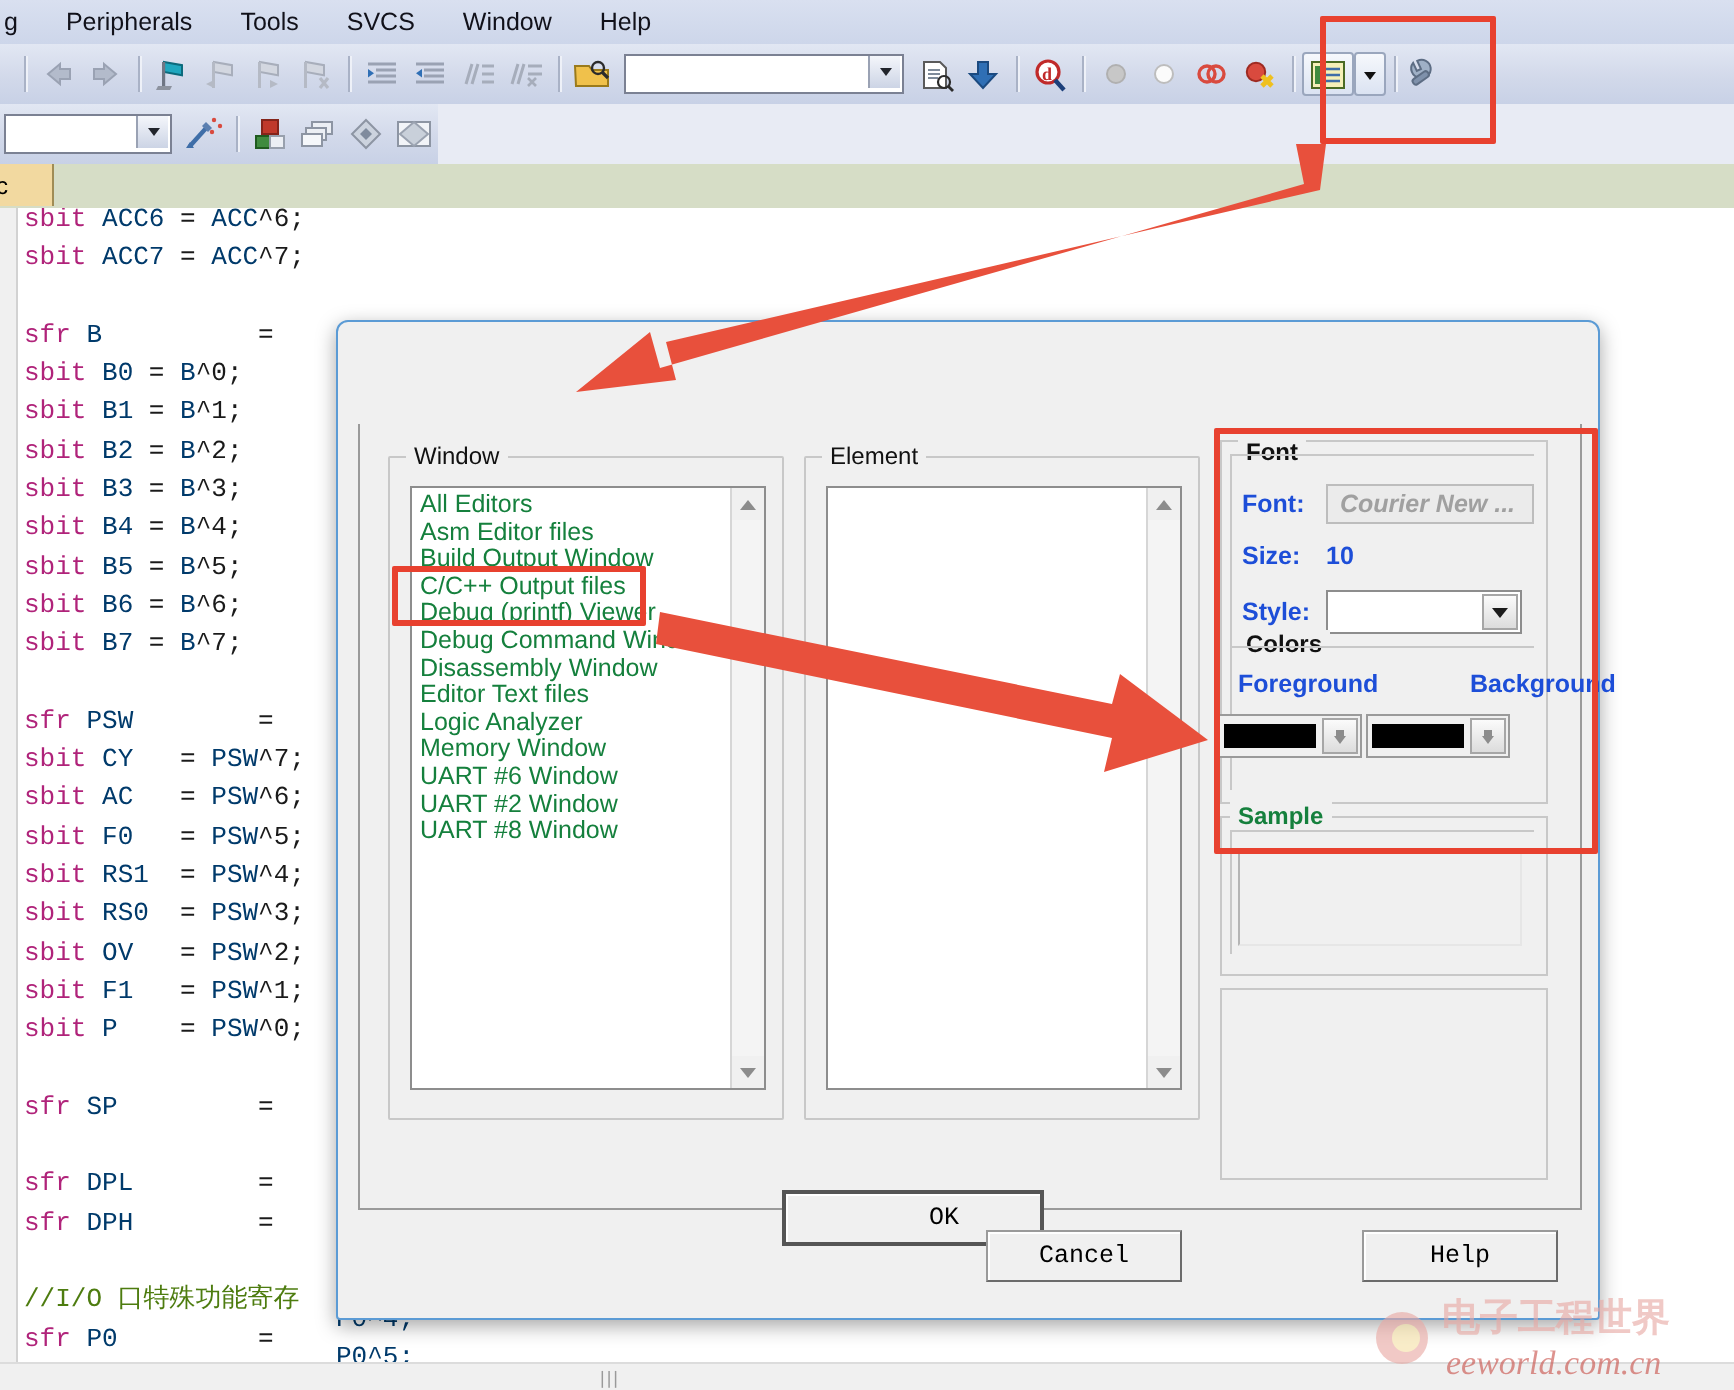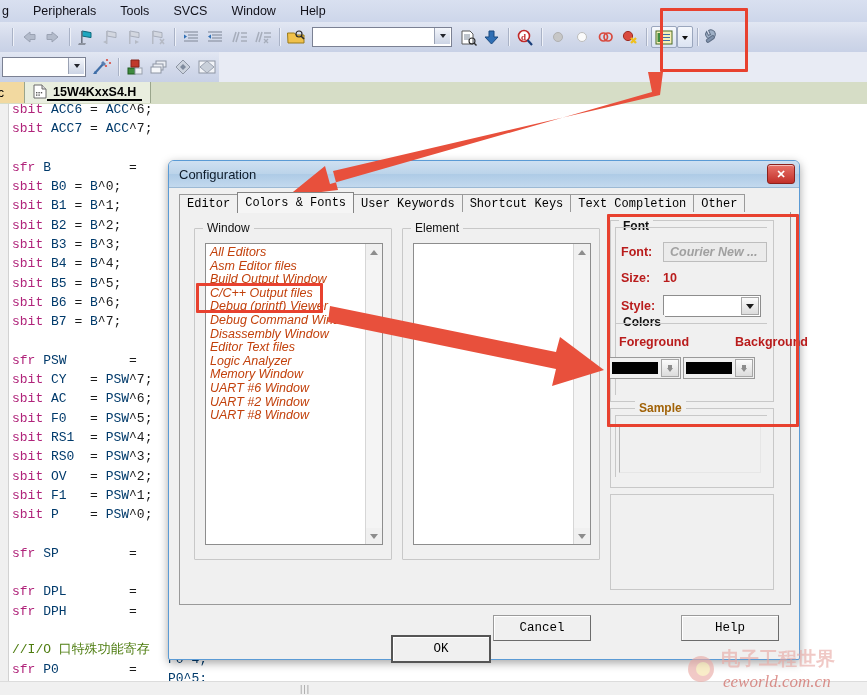--- a/index.html
+++ b/index.html
@@ -155,38 +155,38 @@
   
   .grp{position:absolute;border:1px solid #c8c8c8;border-radius:1px;}
   .grp > .cap{
     position:absolute;top:-8px;left:8px;background:#f0f0f0;padding:0 4px;
     font-size:12px;color:#111;
   }
   .listbox{
     position:absolute;background:#fff;border:1px solid #8d8d8d;overflow:hidden;
   }
   .listbox .items{
-    position:absolute;left:4px;top:2px;font-size:12.5px;color:#c2410c;line-height:13.6px;font-style:italic;
+    position:absolute;left:4px;top:2px;font-size:12.5px;color:#15803d;line-height:13.6px;
   }
   .listbox .items div{white-space:nowrap;}
   .vscroll{
     position:absolute;right:0;top:0;width:16px;bottom:0;background:#f4f4f4;
     border-left:1px solid #d6d6d6;
   }
   .vscroll .ar{
     position:absolute;left:0;width:16px;height:16px;background:#f0f0f0;
     display:flex;align-items:center;justify-content:center;
   }
   .vscroll .ar.up{top:0;}
   .vscroll .ar.dn{bottom:0;}
   .vscroll .ar i{width:0;height:0;border-left:4px solid transparent;border-right:4px solid transparent;}
   .vscroll .ar.up i{border-bottom:5px solid #8c8c8c;}
   .vscroll .ar.dn i{border-top:5px solid #8c8c8c;}
 
-  .lab{position:absolute;font-size:12.5px;color:#b91c1c;}
+  .lab{position:absolute;font-size:12.5px;color:#1d4ed8;}
   .txtbox{
     position:absolute;background:#ebebeb;border:1px solid #bdbdbd;
     font-size:12.5px;color:#a0a0a0;display:flex;align-items:center;padding-left:6px;
     font-style:italic;
   }
   .cbox{
     position:absolute;background:#fff;border:1px solid #8d8d8d;
   }
   .cbox .arrow{
     position:absolute;right:1px;top:1px;width:16px;bottom:1px;
@@ -457,69 +457,40 @@
         <path d="M10 3 L17 9 L10 15 L3 9 Z" fill="#c9d0da" stroke="#9aa2b0"></path>
       </svg>
   </div>
   <div class="fillrest"></div>
 </div>
 
 <div id="tabstrip">
   <div class="ftab" id="tab-prev">
     <span class="lbl">n.c</span>
   </div>
-  <div class="ftab" id="tab-cur">
-    <span style="margin-left:4px;">
-      <svg width="14" height="15" viewBox="0 0 14 15">
-          <path d="M1 1 h8 l4 4 v9 h-12 z" fill="#fff" stroke="#6b6b6b"></path>
-          <path d="M9 1 v4 h4" fill="#dcdcdc" stroke="#6b6b6b"></path>
-          <g fill="#5a5a5a">
-            <rect x="3" y="8" width="1.4" height="1.4"></rect>
-            <rect x="5.4" y="8" width="1.4" height="1.4"></rect>
-            <rect x="7.8" y="8" width="1.4" height="1.4"></rect>
-            <rect x="3" y="10.4" width="1.4" height="1.4"></rect>
-            <rect x="5.4" y="10.4" width="1.4" height="1.4"></rect>
-          </g>
-        </svg>
-    </span>
-    <span class="lbl">15W4KxxS4.H</span>
-  </div>
 </div>
 
 <div id="editor">
   <div id="gutter"></div>
   <div id="codearea"><div><span class="kw">sbit </span><span class="id">ACC6</span><span class="op"> = </span><span class="id">ACC</span><span class="op">^6;</span></div><div><span class="kw">sbit </span><span class="id">ACC7</span><span class="op"> = </span><span class="id">ACC</span><span class="op">^7;</span></div><div>&nbsp;</div><div><span class="kw">sfr </span><span class="id">B</span><span class="op">          =</span></div><div><span class="kw">sbit </span><span class="id">B0</span><span class="op"> = </span><span class="id">B</span><span class="op">^0;</span></div><div><span class="kw">sbit </span><span class="id">B1</span><span class="op"> = </span><span class="id">B</span><span class="op">^1;</span></div><div><span class="kw">sbit </span><span class="id">B2</span><span class="op"> = </span><span class="id">B</span><span class="op">^2;</span></div><div><span class="kw">sbit </span><span class="id">B3</span><span class="op"> = </span><span class="id">B</span><span class="op">^3;</span></div><div><span class="kw">sbit </span><span class="id">B4</span><span class="op"> = </span><span class="id">B</span><span class="op">^4;</span></div><div><span class="kw">sbit </span><span class="id">B5</span><span class="op"> = </span><span class="id">B</span><span class="op">^5;</span></div><div><span class="kw">sbit </span><span class="id">B6</span><span class="op"> = </span><span class="id">B</span><span class="op">^6;</span></div><div><span class="kw">sbit </span><span class="id">B7</span><span class="op"> = </span><span class="id">B</span><span class="op">^7;</span></div><div>&nbsp;</div><div><span class="kw">sfr </span><span class="id">PSW</span><span class="op">        =</span></div><div><span class="kw">sbit </span><span class="id">CY</span><span class="op">   = </span><span class="id">PSW</span><span class="op">^7;</span></div><div><span class="kw">sbit </span><span class="id">AC</span><span class="op">   = </span><span class="id">PSW</span><span class="op">^6;</span></div><div><span class="kw">sbit </span><span class="id">F0</span><span class="op">   = </span><span class="id">PSW</span><span class="op">^5;</span></div><div><span class="kw">sbit </span><span class="id">RS1</span><span class="op">  = </span><span class="id">PSW</span><span class="op">^4;</span></div><div><span class="kw">sbit </span><span class="id">RS0</span><span class="op">  = </span><span class="id">PSW</span><span class="op">^3;</span></div><div><span class="kw">sbit </span><span class="id">OV</span><span class="op">   = </span><span class="id">PSW</span><span class="op">^2;</span></div><div><span class="kw">sbit </span><span class="id">F1</span><span class="op">   = </span><span class="id">PSW</span><span class="op">^1;</span></div><div><span class="kw">sbit </span><span class="id">P</span><span class="op">    = </span><span class="id">PSW</span><span class="op">^0;</span></div><div>&nbsp;</div><div><span class="kw">sfr </span><span class="id">SP</span><span class="op">         =</span></div><div>&nbsp;</div><div><span class="kw">sfr </span><span class="id">DPL</span><span class="op">        =</span></div><div><span class="kw">sfr </span><span class="id">DPH</span><span class="op">        =</span></div><div>&nbsp;</div><div><span class="cm">//I/O 口特殊功能寄存</span></div><div><span class="kw">sfr </span><span class="id">P0</span><span class="op">         =</span></div><div><span class="kw">sbit </span><span class="id">P00</span><span class="op">        =</span></div></div>
   <div id="code-overlay">
       <div style="position: absolute; left: 168px; top: 548px; font-family: &quot;Liberation Mono&quot;, &quot;DejaVu Sans Mono&quot;, monospace; font-size: 13px; color: rgb(0, 58, 107); white-space: pre;">P0^4;</div>
       <div style="position: absolute; left: 168px; top: 567px; font-family: &quot;Liberation Mono&quot;, &quot;DejaVu Sans Mono&quot;, monospace; font-size: 13px; color: rgb(0, 58, 107); white-space: pre;">P0^5;</div>
     </div>
 </div>
 
 <div id="hscroll">
   <div class="thumb"></div>
   <div class="grip">|||</div>
 </div>
 
 <div id="dlg">
-  <div id="dlg-title">
-    <div class="t">Configuration</div>
-    <div id="dlg-close">✕</div>
-  </div>
 
   <div id="dlg-body">
 
-    <div id="tabs">
-      <div class="dtab">Editor</div>
-      <div class="dtab sel">Colors &amp; Fonts</div>
-      <div class="dtab">User Keywords</div>
-      <div class="dtab">Shortcut Keys</div>
-      <div class="dtab">Text Completion</div>
-      <div class="dtab">Other</div>
-      <div class="tail"></div>
-    </div>
 
     <div id="tabpane">
 
       <div class="grp" style="left:14px;top:16px;width:196px;height:330px;">
         <span class="cap">Window</span>
         <div class="listbox" style="left:10px;top:14px;width:176px;height:300px;">
           <div class="items" id="win-items">
               <div>All Editors</div>
               <div>Asm Editor files</div>
               <div>Build Output Window</div>
@@ -597,31 +568,31 @@
           <div class="swatch" style="left:68px;top:34px;width:70px;height:20px;">
             <div class="sw" id="bg-sw" style="background: rgb(0, 0, 0);"></div>
             <div class="drop">
                 <i></i>
               </div>
           </div>
         </div>
       </div>
 
       <div class="panel" style="left:430px;top:196px;width:162px;height:78px;">
-        <span class="cap" style="position:absolute;left:24px;top:-8px;background:#f0f0f0;padding:0 4px;font-size:12px;color:#a16207;">Sample</span>
+        <span class="cap" style="position:absolute;left:4px;top:-8px;background:#f0f0f0;padding:0 4px;font-size:12px;color:#15803d;">Sample</span>
         <div style="position:absolute;left:4px;top:6px;width:152px;height:1px;background:#c8c8c8;"></div>
         <div style="position:absolute;left:4px;top:6px;width:1px;height:62px;background:#c8c8c8;"></div>
         <div style="position:absolute;left:8px;top:16px;width:140px;height:46px;background:#f0f0f0;border:1px solid #b5b5b5;border-right-color:#e6e6e6;border-bottom-color:#e6e6e6;"></div>
       </div>
 
       <div class="panel" style="left:430px;top:282px;width:162px;height:94px;"></div>
 
     </div>
 
-    <div class="dbtn def" style="left:222px;top:448px;width:96px;">OK</div>
+    <div class="dbtn def" style="left:222px;top:408px;width:96px;padding-left:31px;">OK</div>
     <div class="dbtn" style="left:324px;top:428px;width:96px;">Cancel</div>
     <div class="dbtn" style="left:512px;top:428px;width:96px;">Help</div>
   </div>
 </div>
 
 <div class="redbox" id="ann-box-0" style="left: 660px; top: 8px; width: 82px; height: 58px;"></div>
 <div class="redbox" id="ann-box-1" style="left: 196px; top: 283px; width: 121px; height: 24px;"></div>
 <div class="redbox" id="ann-box-2" style="left: 607px; top: 214px; width: 186px; height: 207px;"></div>
 
 <svg class="redarrow" style="left:0;top:0;width:867px;height:695px;" viewBox="0 0 867 695">

